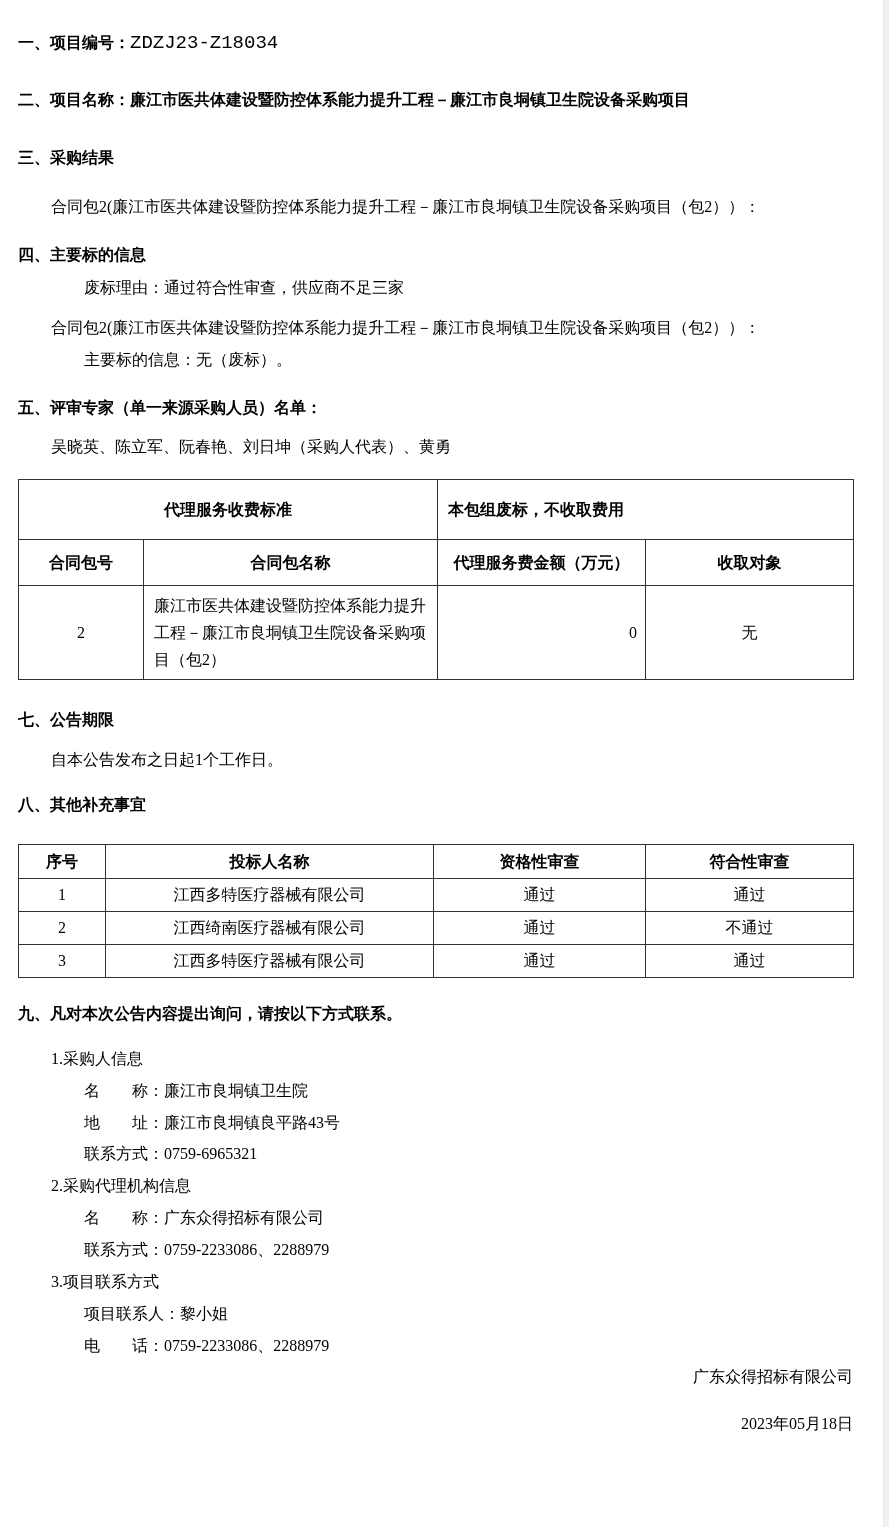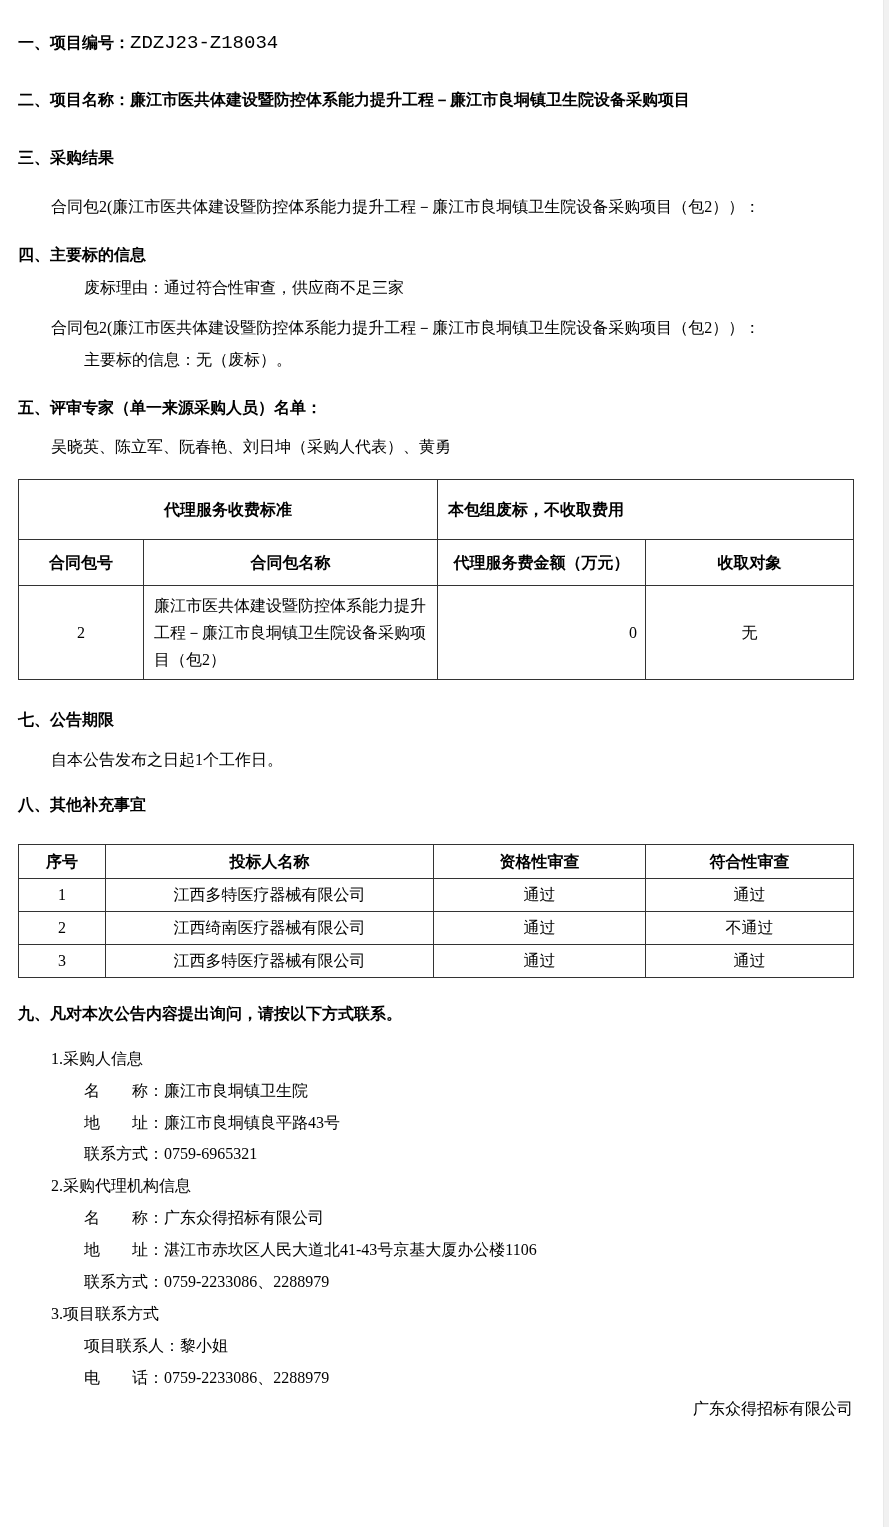--- a/index.html
+++ b/index.html
@@ -144,24 +144,24 @@
 
   <p class="line b" style="margin-top:26px">九、凡对本次公告内容提出询问，请按以下方式联系。</p>
 
   <p class="line ind1" style="margin-top:25px">1.采购人信息</p>
   <p class="line ind2" style="margin-top:12px">名　　称：廉江市良垌镇卫生院</p>
   <p class="line ind2" style="margin-top:12px">地　　址：廉江市良垌镇良平路43号</p>
   <p class="line ind2" style="margin-top:11px">联系方式：0759-6965321</p>
 
   <p class="line ind1" style="margin-top:12px">2.采购代理机构信息</p>
   <p class="line ind2" style="margin-top:12px">名　　称：广东众得招标有限公司</p>
-  <p class="line ind2" style="margin-top:12px">地　　址：湛江市赤坎区人民大道北41-43号京基大厦办公楼1106</p>
   <p class="line ind2" style="margin-top:12px">联系方式：0759-2233086、2288979</p>
 
   <p class="line ind1" style="margin-top:12px">3.项目联系方式</p>
   <p class="line ind2" style="margin-top:12px">项目联系人：黎小姐</p>
   <p class="line ind2" style="margin-top:12px">电　　话：0759-2233086、2288979</p>
 
   <p class="line fr" style="margin-top:11px">广东众得招标有限公司</p>
+  <p class="line fr" style="margin-top:27px">2023年05月18日</p>
 
 </div>
 
 <div class="scrollbar"></div>
 
 </body></html>

